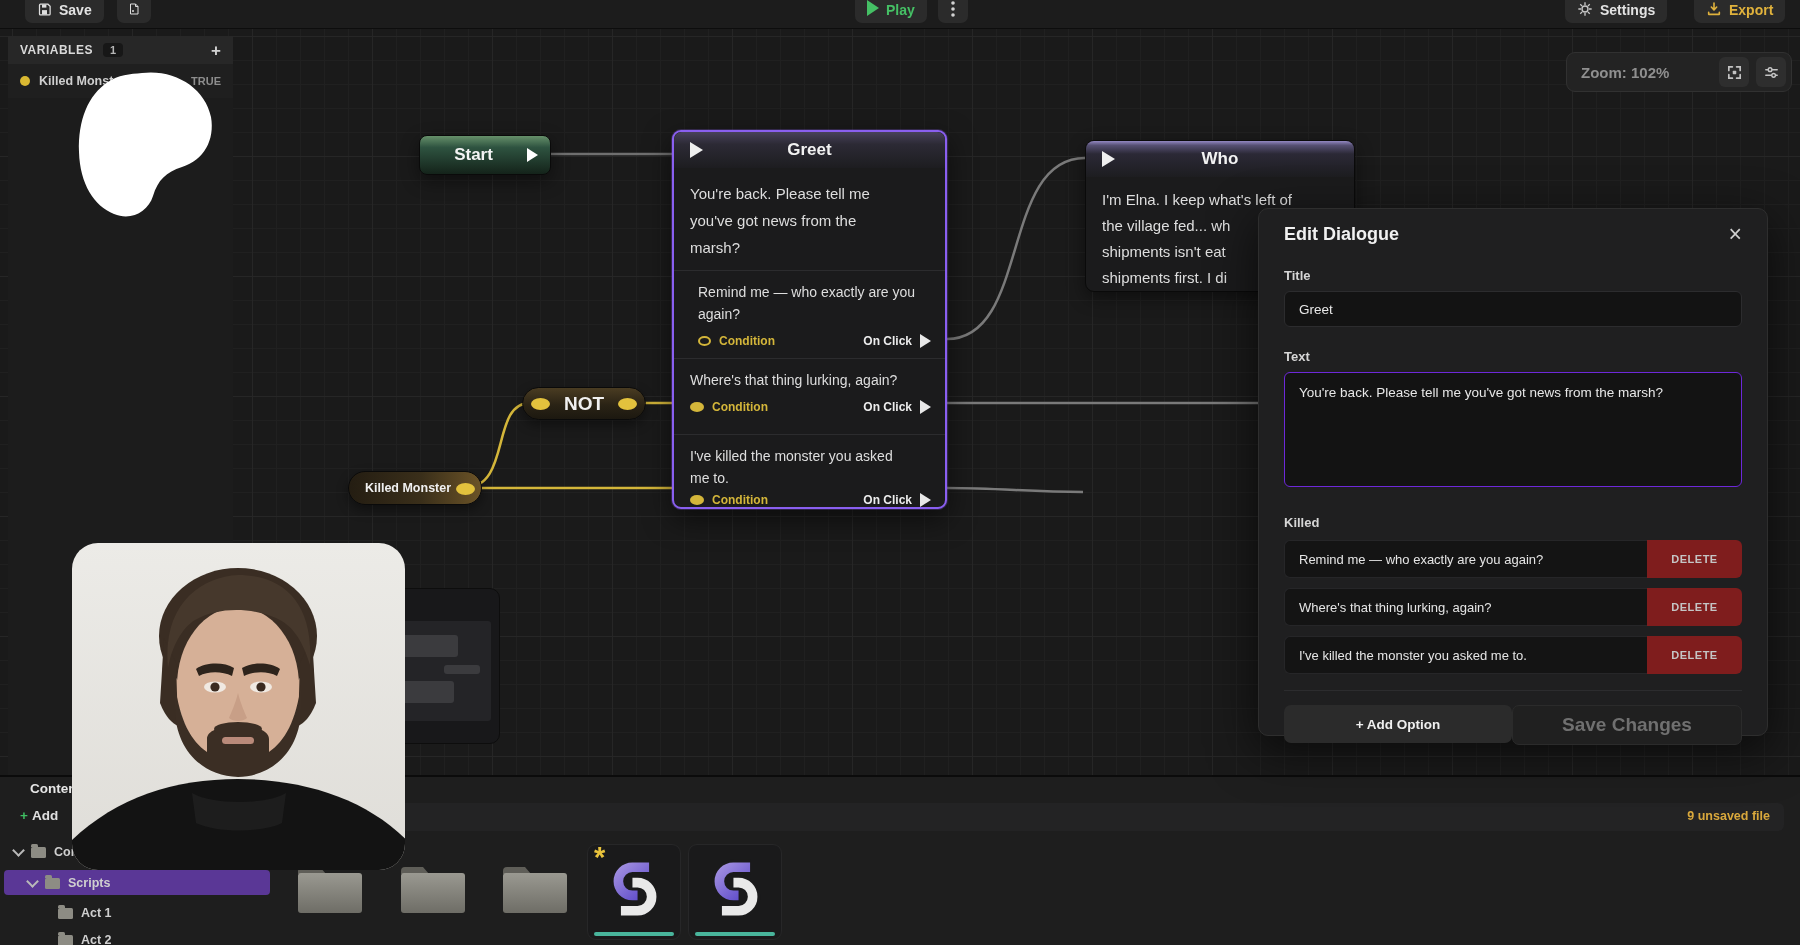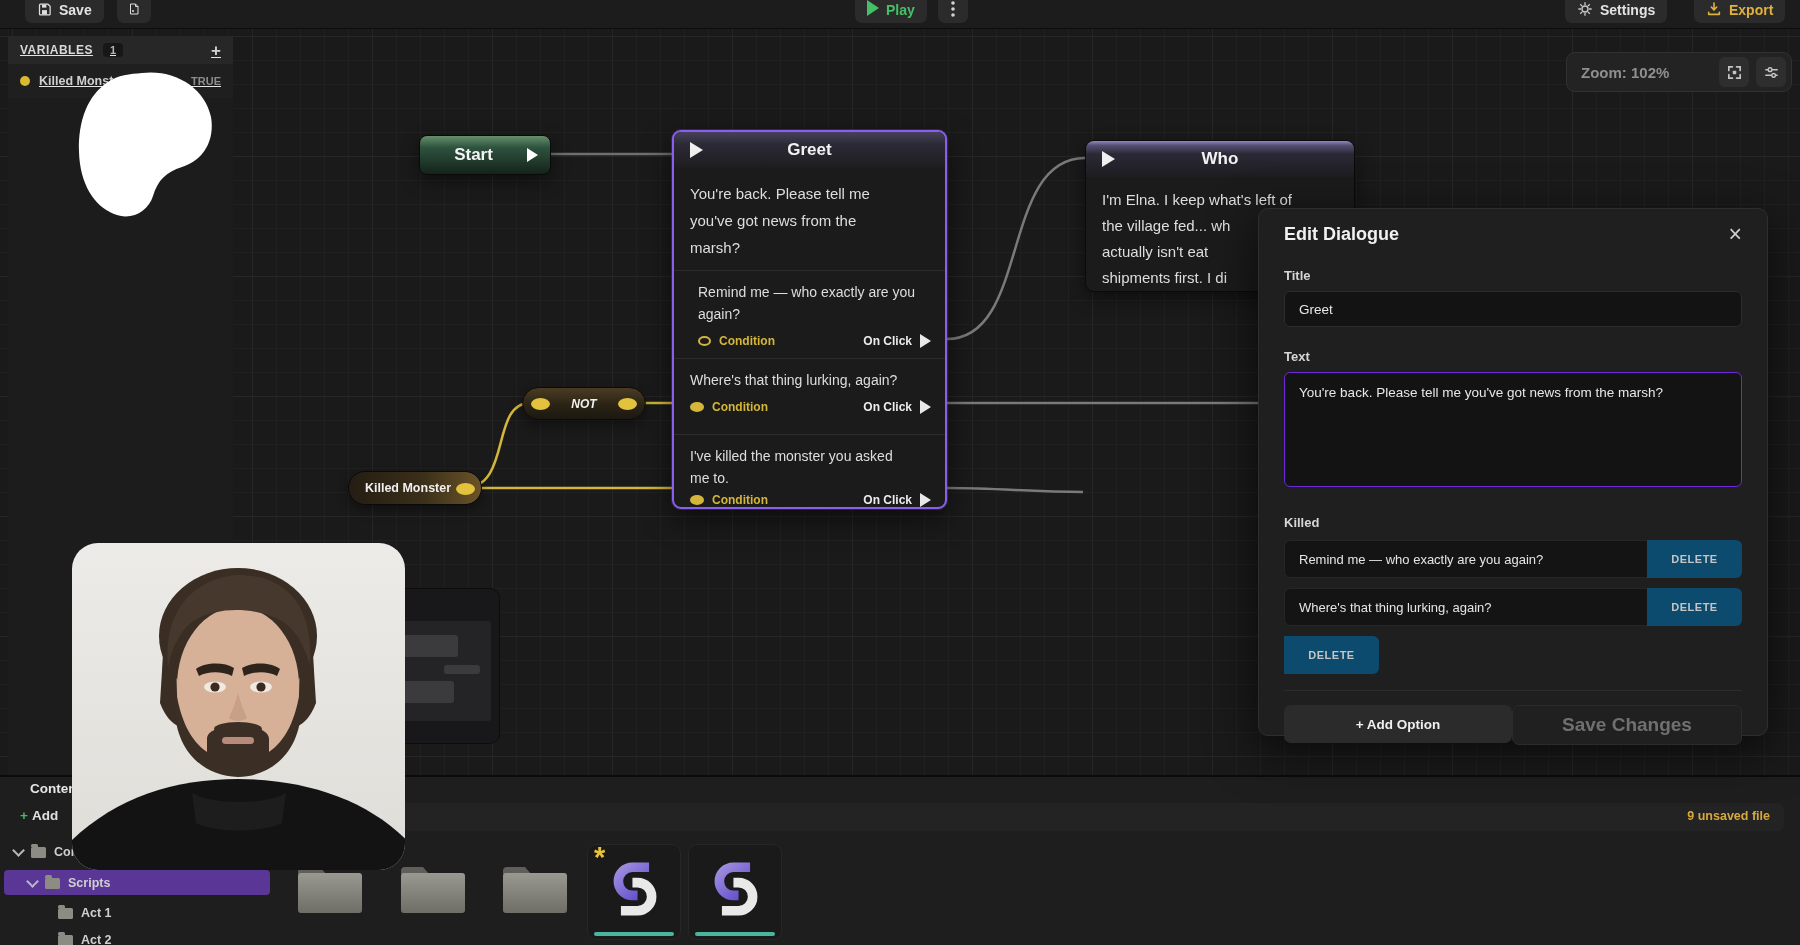--- a/index.html
+++ b/index.html
@@ -27,21 +27,21 @@
 
   
   .zoomwrap{position:absolute;left:1566px;top:52px;width:226px;height:40px;background:#232323;
             border:1px solid #313131;border-radius:9px;z-index:5;display:flex;align-items:center;
             padding:0 5px 0 14px;box-sizing:border-box;gap:7px;}
   .zoomtext{flex:1;font-weight:bold;font-size:15px;color:#8f8f8f;}
   .zoombtn{width:30px;height:30px;background:#2e2e2e;border-radius:6px;display:flex;
            align-items:center;justify-content:center;}
 
   
-  .varpanel{position:absolute;left:8px;top:36px;width:225px;height:739px;background:#1c1c1c;z-index:4;text-decoration:underline;}
+  .varpanel{position:absolute;left:8px;top:36px;width:225px;height:739px;background:#1c1c1c;z-index:4;}
   .varhead{height:28px;background:#272727;display:flex;align-items:center;padding:0 12px;gap:10px;}
   .vartitle{font-weight:bold;font-size:12px;letter-spacing:.5px;color:#d9d9d9;}
   .varbadge{background:#171717;border-radius:4px;padding:1px 7px;font-size:11px;font-weight:bold;color:#b5b5b5;}
   .varplus{margin-left:auto;color:#d2d2d2;font-size:17px;font-weight:bold;line-height:1;}
   .varrow{height:34px;display:flex;align-items:center;padding:0 12px;gap:9px;background:#1f1f1f;}
   .vardot{width:10px;height:10px;border-radius:50%;background:#d9b832;}
   .varname{font-size:12.5px;font-weight:bold;color:#cfcfcf;flex:1;white-space:nowrap;overflow:hidden;}
   .varval{font-size:11px;font-weight:bold;color:#8d8d8d;}
 
   
@@ -90,21 +90,21 @@
   .ep-input{margin-top:8px;width:100%;box-sizing:border-box;height:36px;background:#131313;
             border:1px solid #2c2c2e;border-radius:6px;color:#e9e9e9;font-size:13.5px;
             font-family:"Liberation Sans",sans-serif;padding:0 14px;}
   .ep-textarea{margin-top:8px;width:100%;box-sizing:border-box;height:115px;background:#131313;
                border:1px solid #6d28d9;border-radius:6px;color:#e7e7e7;font-size:13.5px;
                font-family:"Liberation Sans",sans-serif;padding:12px 14px;resize:none;}
   .ep-optrow{display:flex;margin-top:10px;height:38px;}
   .ep-optinput{flex:1;background:#141414;border:1px solid #262628;border-right:none;
                border-radius:6px 0 0 6px;color:#e5e5e5;font-size:13px;
                font-family:"Liberation Sans",sans-serif;padding:0 14px;}
-  .ep-del{width:95px;background:#0c4a6e;border-radius:0 6px 6px 0;display:flex;align-items:center;
+  .ep-del{width:95px;background:#7f1d1d;border-radius:0 6px 6px 0;display:flex;align-items:center;
           justify-content:center;font-size:11px;font-weight:bold;color:#c5c5c5;letter-spacing:.5px;}
   .ep-divider{margin-top:16px;height:1px;background:#2c2c2e;}
   .ep-buttons{display:flex;margin-top:14px;}
   .ep-add{flex:1;height:38px;background:#2b2b2b;border-radius:7px;display:flex;align-items:center;
           justify-content:center;font-weight:bold;font-size:13.5px;color:#efefef;}
   .ep-save{flex:1;height:38px;background:#202020;border:1px solid #2b2b2b;border-radius:7px;
            display:flex;align-items:center;justify-content:center;font-weight:bold;font-size:19px;color:#707070;}
 
   
   .bottompanel{position:absolute;left:0;top:775px;width:1800px;height:170px;background:#1e1e1e;
@@ -236,29 +236,29 @@
   </div>
 
   <div class="node" style="left:1085px;top:140px;width:270px;height:152px;">
     <div class="node-header hdr-purple">
       <span class="play-tri"></span>
       <span class="node-title">Who</span>
     </div>
     <div style="padding:10px 16px 0 16px;">
       <div class="node-line" style="line-height:26px;">I'm Elna. I keep what's left of</div>
       <div class="node-line" style="line-height:26px;">the village fed... wh</div>
-      <div class="node-line" style="line-height:26px;">actually isn't eat</div>
+      <div class="node-line" style="line-height:26px;">shipments isn't eat</div>
       <div class="node-line" style="line-height:26px;">shipments first. I di</div>
     </div>
   </div>
 
 
   <div class="pill" style="left:522px;top:387px;width:124px;height:33px;
               background:linear-gradient(180deg,#4a3c22 0%,#2a2315 55%,#1c1810 100%);">
-    <span style="font-weight:bold;font-size:12px;color:#f0f0f0;font-style:italic;">NOT</span>
+    <span style="font-weight:bold;font-size:19px;color:#f0f0f0;">NOT</span>
     <span class="pill-port" style="left:8px;top:10px;"></span>
     <span class="pill-port" style="right:8px;top:10px;"></span>
   </div>
 
   <div class="pill" style="left:348px;top:471px;width:134px;height:34px;
               background:linear-gradient(90deg,#241d12 0%,#3a2f1a 55%,#6b5327 100%);">
     <span style="font-weight:bold;font-size:12.5px;color:#efefef;margin-right:14px;">Killed Monster</span>
     <span class="pill-port" style="right:6px;top:11px;"></span>
   </div>
 
@@ -283,20 +283,21 @@
 
     <div class="ep-optrow">
       <input class="ep-optinput" value="Remind me — who exactly are you again?" style="">
       <span class="ep-del">DELETE</span>
     </div>
     <div class="ep-optrow">
       <input class="ep-optinput" value="Where's that thing lurking, again?" style="">
       <span class="ep-del">DELETE</span>
     </div>
     <div class="ep-optrow">
+      <input class="ep-optinput" value="I've killed the monster you asked me to." style="">
       <span class="ep-del">DELETE</span>
     </div>
 
     <div class="ep-divider"></div>
     <div class="ep-buttons">
       <span class="ep-add">+ Add Option</span>
       <span class="ep-save">Save Changes</span>
     </div>
   </div>
 

